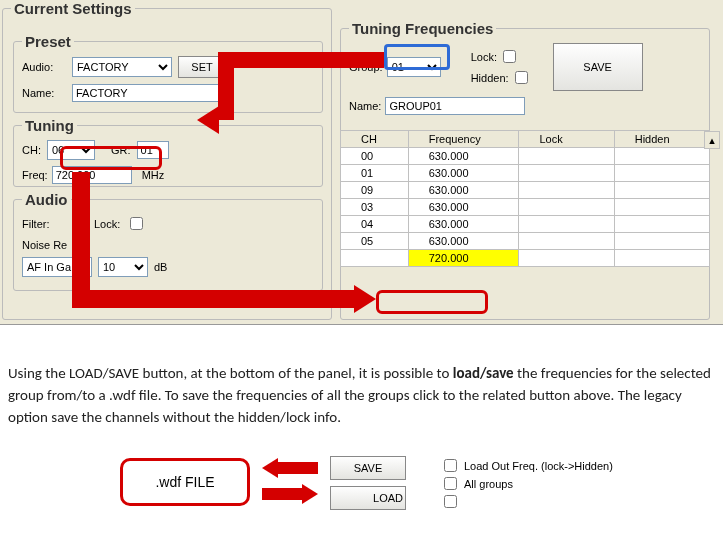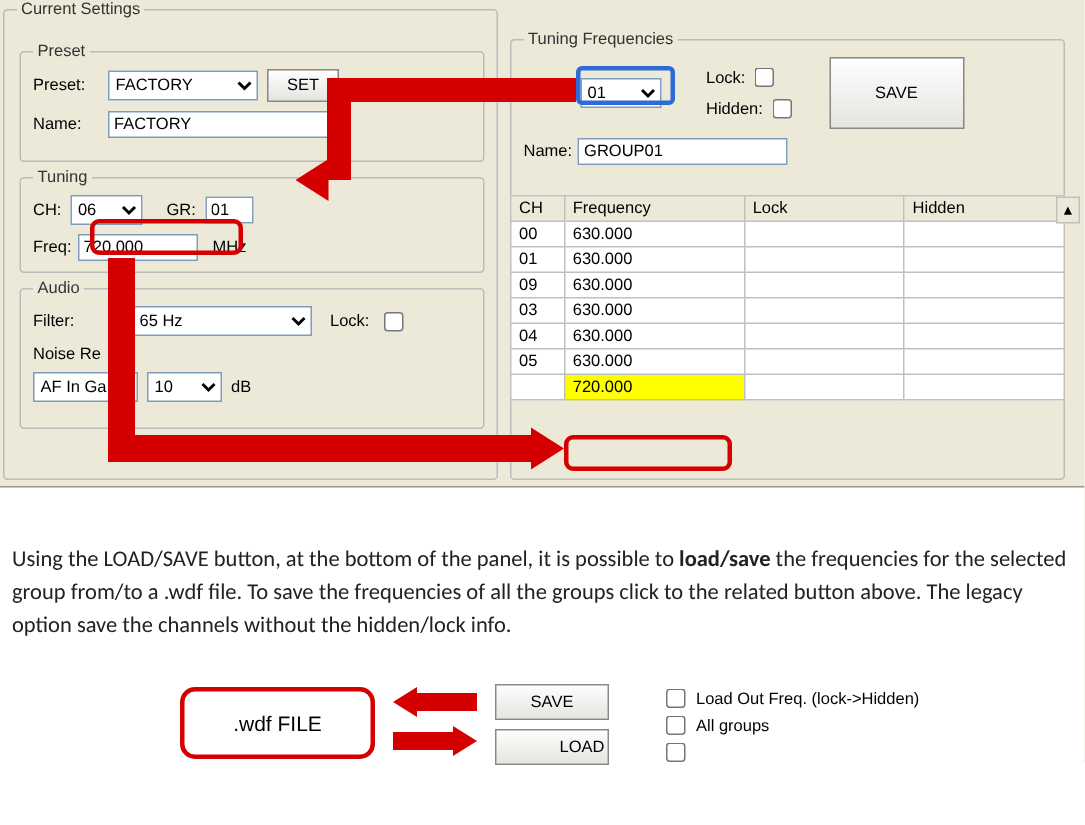--- a/index.html
+++ b/index.html
@@ -20,23 +20,24 @@
   }
   fieldset {
     position: absolute;
     border: 1px solid #bbb;
     border-radius: 3px;
     margin: 0;
     padding: 6px 8px 8px 8px;
     background: #ece9d8;
   }
   legend {
-    font-size: 11px;
+    font-size: 15px;
     padding: 0 3px;
     color: #333;
+    font-weight: bold;
   }
   .lbl { display: inline-block; }
   .inp {
     border: 1px solid #7f9db9;
     background: #fff;
     height: 18px;
     font-size: 11px;
     padding: 1px 3px;
   }
   .sel {
@@ -75,21 +76,21 @@
   }
   .tri-right {
     position:absolute; width:0;height:0;
     border-top:14px solid transparent;
     border-bottom:14px solid transparent;
     border-left:22px solid #d40000;
   }
 
   
   .tbl { position:absolute; left:340px; top:130px; width:370px; border-collapse:collapse; background:#fff; }
-  .tbl th, .tbl td { border:1px solid #c0c0c0; font-size:11px; padding:2px 5px; text-align:left; height:14px; }
+  .tbl th, .tbl td { border:1px solid #c0c0c0; font-size:11px; padding:2px 20px; text-align:left; height:14px; }
   .tbl th { background:#ece9d8; font-weight:normal; }
   .tbl td.ch { width:26px; }
   .tbl td.freq { width:90px; }
   .row-hl td.freq { background:#ffff00; }
   .scrollhint { position:absolute; right:3px; top:131px; width:16px; height:18px; background:#ece9d8; border:1px solid #c0c0c0; text-align:center; line-height:16px; }
   
   
   .para { font-family: Calibri, Arial, sans-serif; font-size:15px; line-height:1.45; padding: 26px 12px 10px 8px; color:#222;margin-top:12px; }
   .para b { font-weight:bold; }
 
@@ -124,21 +125,21 @@
 <body>
 
 <div class="screenshot">
 
   <fieldset id="fs-current">
     <legend>Current Settings</legend>
 
     <fieldset id="fs-preset">
       <legend>Preset</legend>
       <div style="display:flex;align-items:center;gap:6px;margin-bottom:6px;">
-        <span class="lbl" style="width:44px;">Preset:</span>
+        <span class="lbl" style="width:44px;">Audio:</span>
         <select class="sel" style="width:100px;">
           <option>FACTORY</option>
         </select>
         <button class="btn" style="width:48px;">SET</button>
       </div>
       <div style="display:flex;align-items:center;gap:6px;">
         <span class="lbl" style="width:44px;">Name:</span>
         <input class="inp" style="width: 150px;" value="FACTORY">
       </div>
     </fieldset>
@@ -157,23 +158,20 @@
         <span class="lbl">Freq:</span>
         <input class="inp" style="width: 80px;" value="720.000">
         <span class="lbl" style="margin-left:6px;">MHz</span>
       </div>
     </fieldset>
 
     <fieldset id="fs-audio">
       <legend>Audio</legend>
       <div style="display:flex;align-items:center;gap:6px;margin-bottom:6px;">
         <span class="lbl" style="width:60px;">Filter:</span>
-        <select class="sel" style="width:120px;">
-          <option>65 Hz</option>
-        </select>
         <span class="lbl" style="margin-left:6px;">Lock:</span>
         <input type="checkbox" class="chk" style="">
       </div>
       <div style="display:flex;align-items:flex-end;gap:6px;margin-bottom:6px;">
         <span class="lbl" style="width:60px;">Noise Re</span>
       </div>
       <div style="display:flex;align-items:center;gap:6px;">
         <select class="sel" style="width:70px;">
           <option>AF In Ga</option>
         </select>

